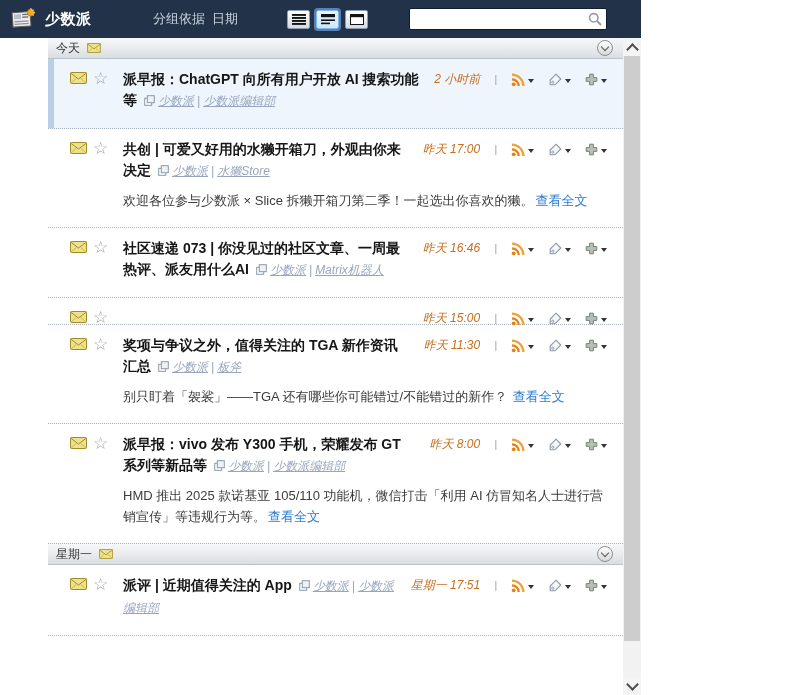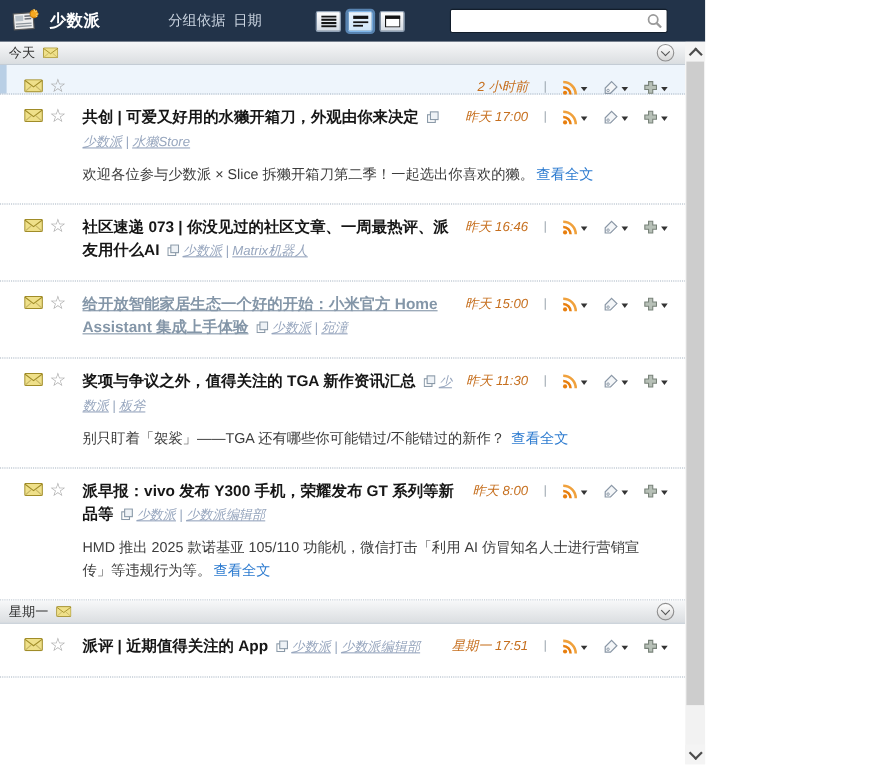--- a/index.html
+++ b/index.html
@@ -28,21 +28,21 @@
   
   .scroll{position:absolute;top:38px;right:0;width:18px;bottom:0;background:#f2f2f2;}
   .sarr{position:absolute;left:0;width:18px;height:18px;display:flex;align-items:center;justify-content:center;background:#f4f4f4;cursor:pointer;}
   .sarr.up{top:0;} .sarr.down{bottom:0;}
   .chv{width:7px;height:7px;border-left:2px solid #4c4c4c;border-top:2px solid #4c4c4c;}
   .chv.u{transform:rotate(45deg);margin-top:4px;}
   .chv.d{transform:rotate(225deg);margin-top:-4px;}
   .sthumb{position:absolute;left:1px;right:1px;top:18px;height:585px;background:#cdcdcd;cursor:pointer;}
 
   
-  .list{position:absolute;top:38px;left:0;right:18px;bottom:0;overflow:hidden;background:#fff;}
+  .list{position:absolute;top:38px;left:0;right:18px;bottom:0;overflow:hidden;background:#fff;padding-left:48px;}
 
   .gbar{position:relative;height:21px;background:linear-gradient(#f7f8f9,#dbdee1);border-bottom:1px solid #b8c2cc;
         display:flex;align-items:center;padding:0 8px;gap:7px;font-size:12px;color:#333;box-sizing:border-box;}
   .gbar .glabel{cursor:pointer;}
   .genv{display:flex;}
   .gcollapse{position:absolute;right:10px;top:2px;width:16px;height:16px;border-radius:50%;border:1px solid #8f8f8f;
         background:linear-gradient(#ffffff,#d6d6d6);display:flex;align-items:center;justify-content:center;padding:0;cursor:pointer;box-sizing:border-box;}
   .gchev{width:5px;height:5px;border-right:1.5px solid #555;border-bottom:1.5px solid #555;transform:rotate(45deg);margin-top:-2px;}
 
   .row{position:relative;padding:10px 16px 16px 75px;border-bottom:1px dotted #a3b1bf;
@@ -201,20 +201,25 @@
             </svg>
             <span class="caret"></span>
           </span>
         <span class="menu">
             <svg width="13" height="13">
               <use href="#i-plus"></use>
             </svg>
             <span class="caret"></span>
           </span>
       </span>
+      <div class="tline">
+        <b class="title">派早报：ChatGPT 向所有用户开放 AI 搜索功能等</b><span class="clip"><svg width="11" height="11">
+              <use href="#i-clip"></use>
+            </svg></span><em class="feed">少数派</em><span class="tsep">|</span><em class="author">少数派编辑部</em>
+      </div>
     </article>
 
 
     <article class="row">
       <span class="env">
           <svg width="17" height="12">
             <use href="#i-env"></use>
           </svg>
         </span>
       <span class="star">☆</span>
@@ -308,25 +313,20 @@
             </svg>
             <span class="caret"></span>
           </span>
         <span class="menu">
             <svg width="13" height="13">
               <use href="#i-plus"></use>
             </svg>
             <span class="caret"></span>
           </span>
       </span>
-      <div class="tline">
-        <b class="title visited">给开放智能家居生态一个好的开始：小米官方 Home Assistant 集成上手体验</b><span class="clip"><svg width="11" height="11">
-              <use href="#i-clip"></use>
-            </svg></span><em class="feed">少数派</em><span class="nw"><span class="tsep">|</span><em class="author">宛潼</em></span>
-      </div>
     </article>
 
     <article class="row">
       <span class="env">
           <svg width="17" height="12">
             <use href="#i-env"></use>
           </svg>
         </span>
       <span class="star">☆</span>
       <span class="rmeta">

